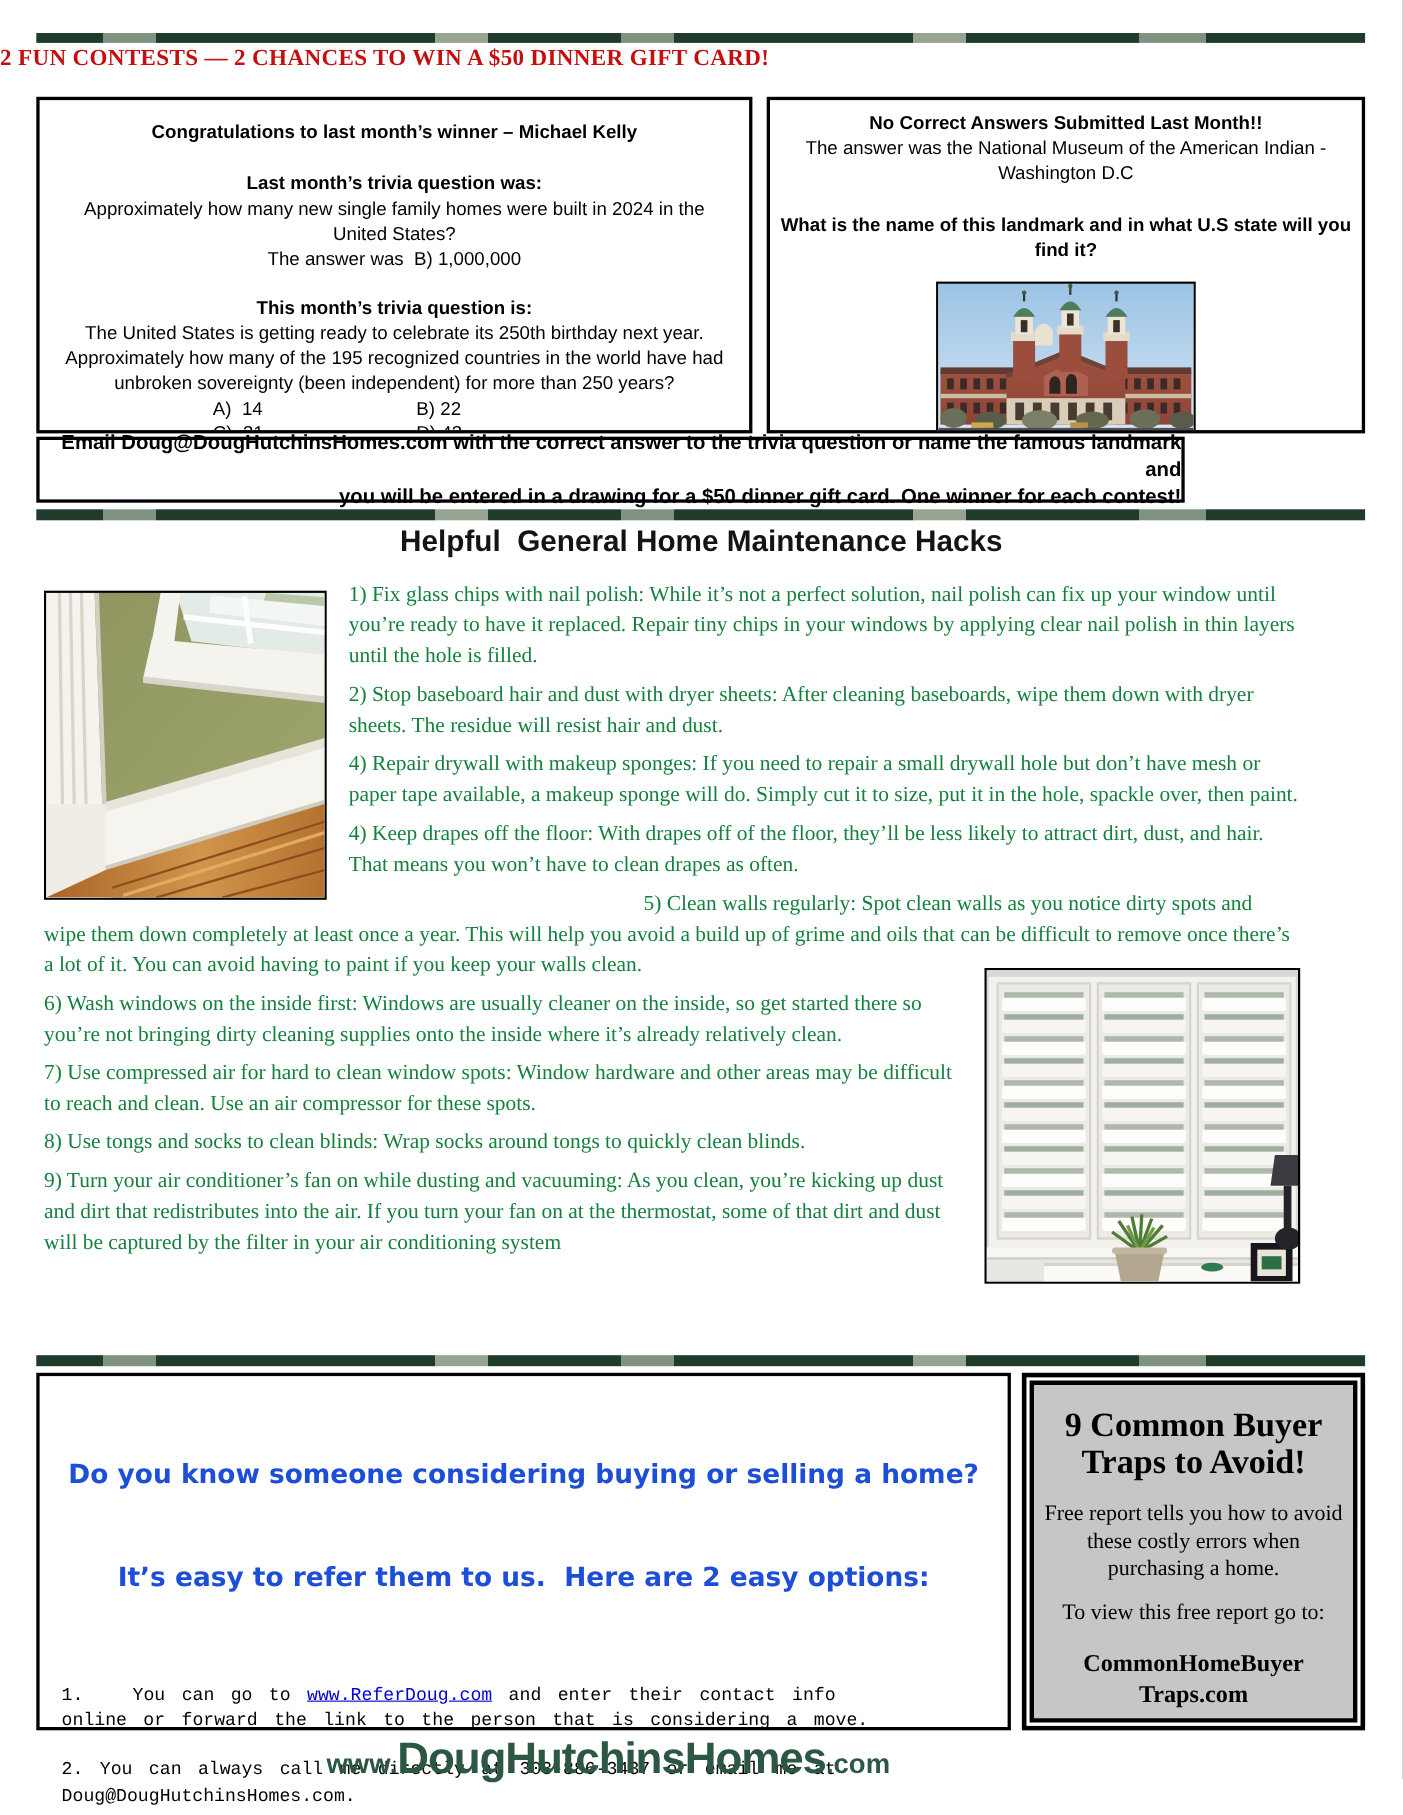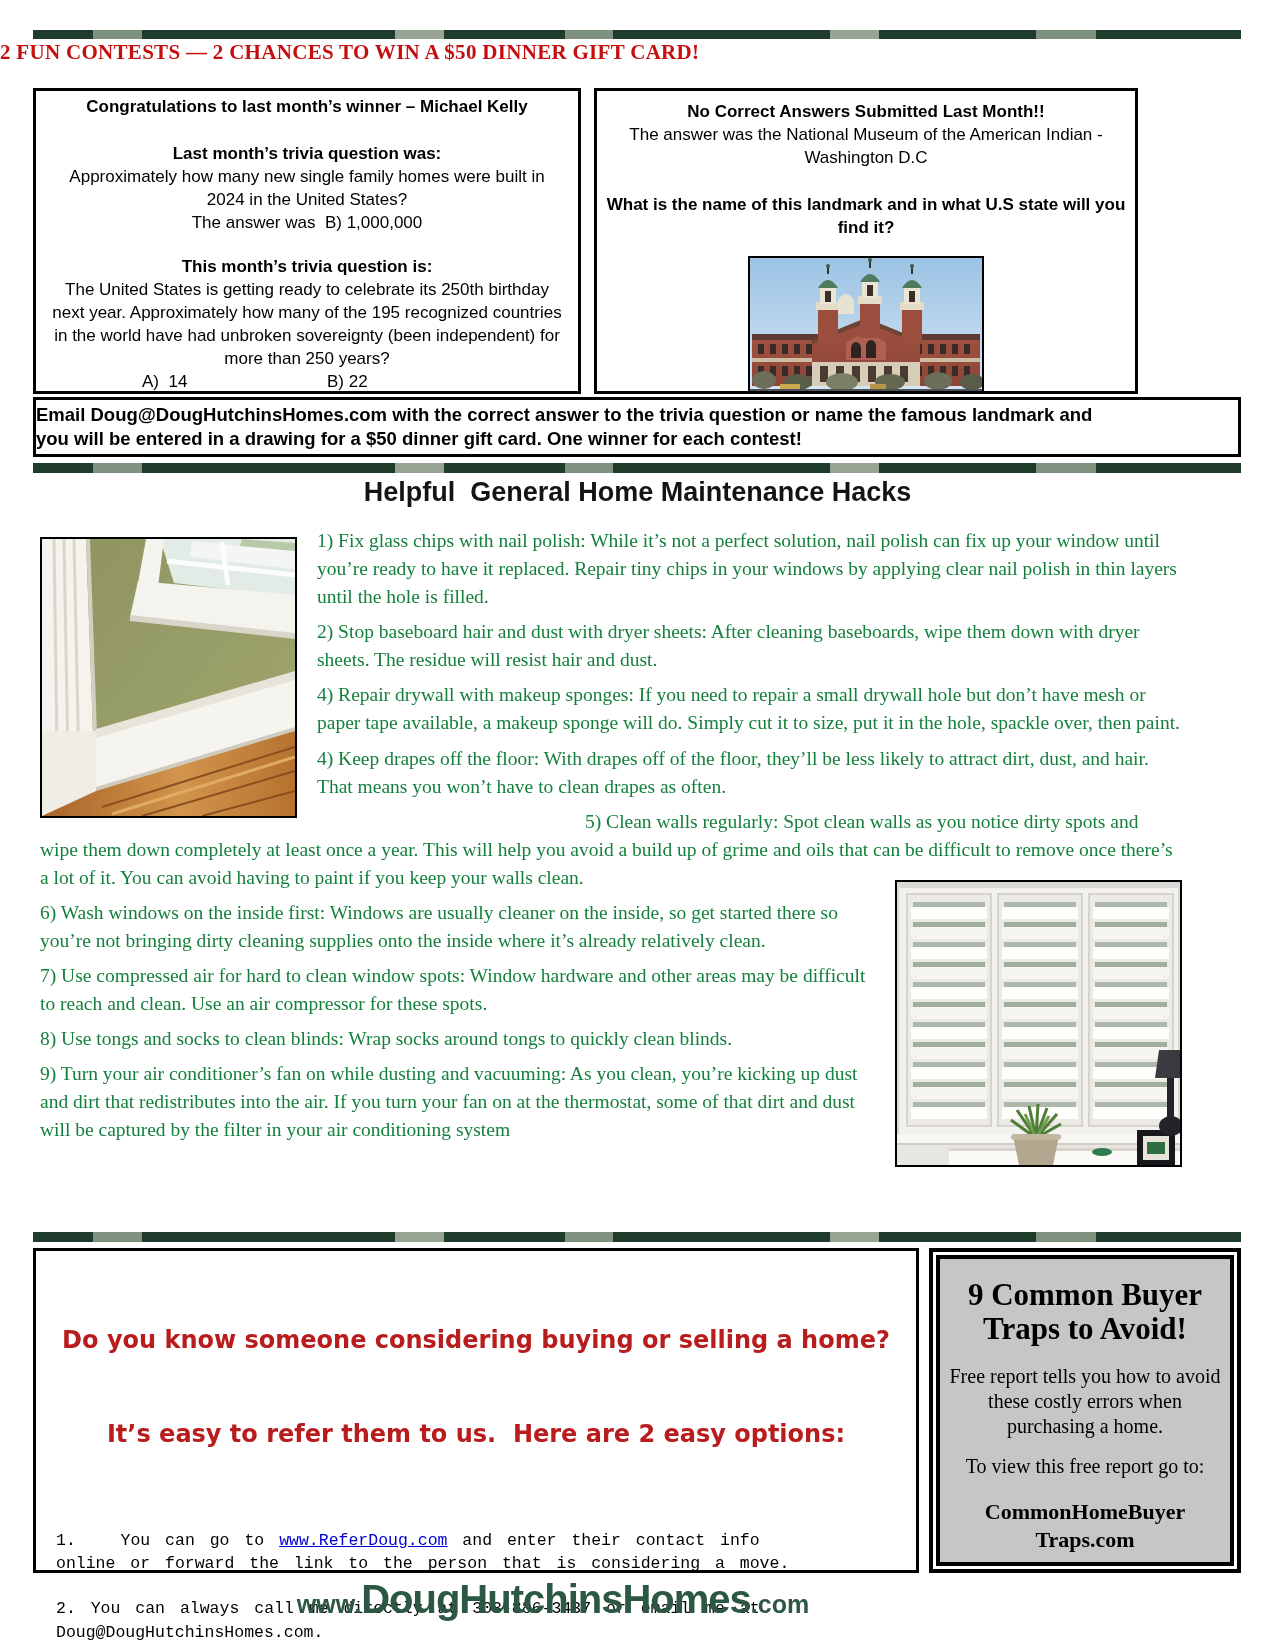--- a/index.html
+++ b/index.html
@@ -25,55 +25,55 @@
 
   .headline {
     position:absolute; top:40px; left:0; width:100%;
     text-align:left; font-family:"Liberation Serif", serif;
     font-weight:bold; font-size:21px; letter-spacing:.3px; color:#C50F0F;
     white-space:pre;
   }
 
   .contest-row { position:absolute; top:88px; left:33px; width:1208px; height:306px; display:flex; gap:13px; }
   .cbox { border:3px solid #000; background:#fff; height:306px; overflow:hidden; }
-  .cbox-left  { width:548px; padding:4px 14px; }
+  .cbox-left  { width:651px; padding:17px 14px; }
   .cbox-right { width:544px; padding:9px 2px; }
   .cbox p { font-size:17px; line-height:1.36; text-align:center; }
   .cbox .b { font-weight:bold; }
   .sp24 { height:24px; } .sp20 { height:20px; }
   .pre { white-space:pre; }
   .options { width:330px; margin:2px auto 0 auto; display:grid; grid-template-columns:185px 145px; row-gap:2px; }
   .options span { font-size:17px; text-align:left; white-space:pre; }
 
   .landmark-wrap { width:236px; height:154px; margin:16px auto 0 auto; border:2px solid #000; }
 
   .email-box {
-    position:absolute; top:397px; left:33px; width:1208px; height:60px;
+    position:absolute; top:397px; left:33px; width:1044px; height:60px;
     border:3px solid #000; display:flex; flex-direction:column; justify-content:center;
-    text-align:left; font-weight:bold; font-size:18.5px; line-height:1.32;
+    text-align:right; font-weight:bold; font-size:18.5px; line-height:1.32;
   }
 
   .section-title {
     position:absolute; top:477px; left:0; width:100%;
     text-align:center; font-weight:bold; font-size:27px; color:#141414; white-space:pre;
   }
 
   .hacks {
     position:absolute; top:527px; left:40px; width:1140px;
     font-family:"Liberation Serif", serif; font-size:19.5px; line-height:1.44; color:#15803d;
   }
   .hacks p { margin-bottom:7px; }
   .baseboard-wrap { float:left; width:257px; height:281px; border:2px solid #000; margin:10px 20px 8px 0; }
   .indent5 { text-indent:268px; }
   .narrow { max-width:845px; }
   .shutters-wrap { position:absolute; left:895px; top:880px; width:287px; height:287px; border:2px solid #000; background:#fff; }
 
   .bottom-row { position:absolute; top:1248px; left:33px; width:1208px; height:325px; display:flex; gap:10px; }
   .referral-box { width:886px; height:325px; border:3px solid #000; padding:12px 20px 0 20px; }
-  .ref-head { text-align:center; font-family:"DejaVu Sans", sans-serif; font-weight:bold; font-size:24px; line-height:1.3; color:#b91c1c; white-space:pre; }
+  .ref-head { text-align:center; font-family:"DejaVu Sans", sans-serif; font-weight:bold; font-size:24px; line-height:1.3; color:#1d4ed8; white-space:pre; }
   .ref-body { margin-top:16px; font-family:"Liberation Mono", monospace; font-size:16.5px; line-height:1.42; white-space:pre-wrap; word-spacing:5px; }
   .ref-body a { color:#0000D4; }
   .ref-opt2 { margin-top:22px; }
 
   .traps-box {
     width:312px; height:325px; background:#C6C6C6;
     border:4px solid #000;
     box-shadow: inset 0 0 0 3px #fff, inset 0 0 0 7px #000;
     padding:26px 14px 0 14px; text-align:center;
     font-family:"Liberation Serif", serif;

